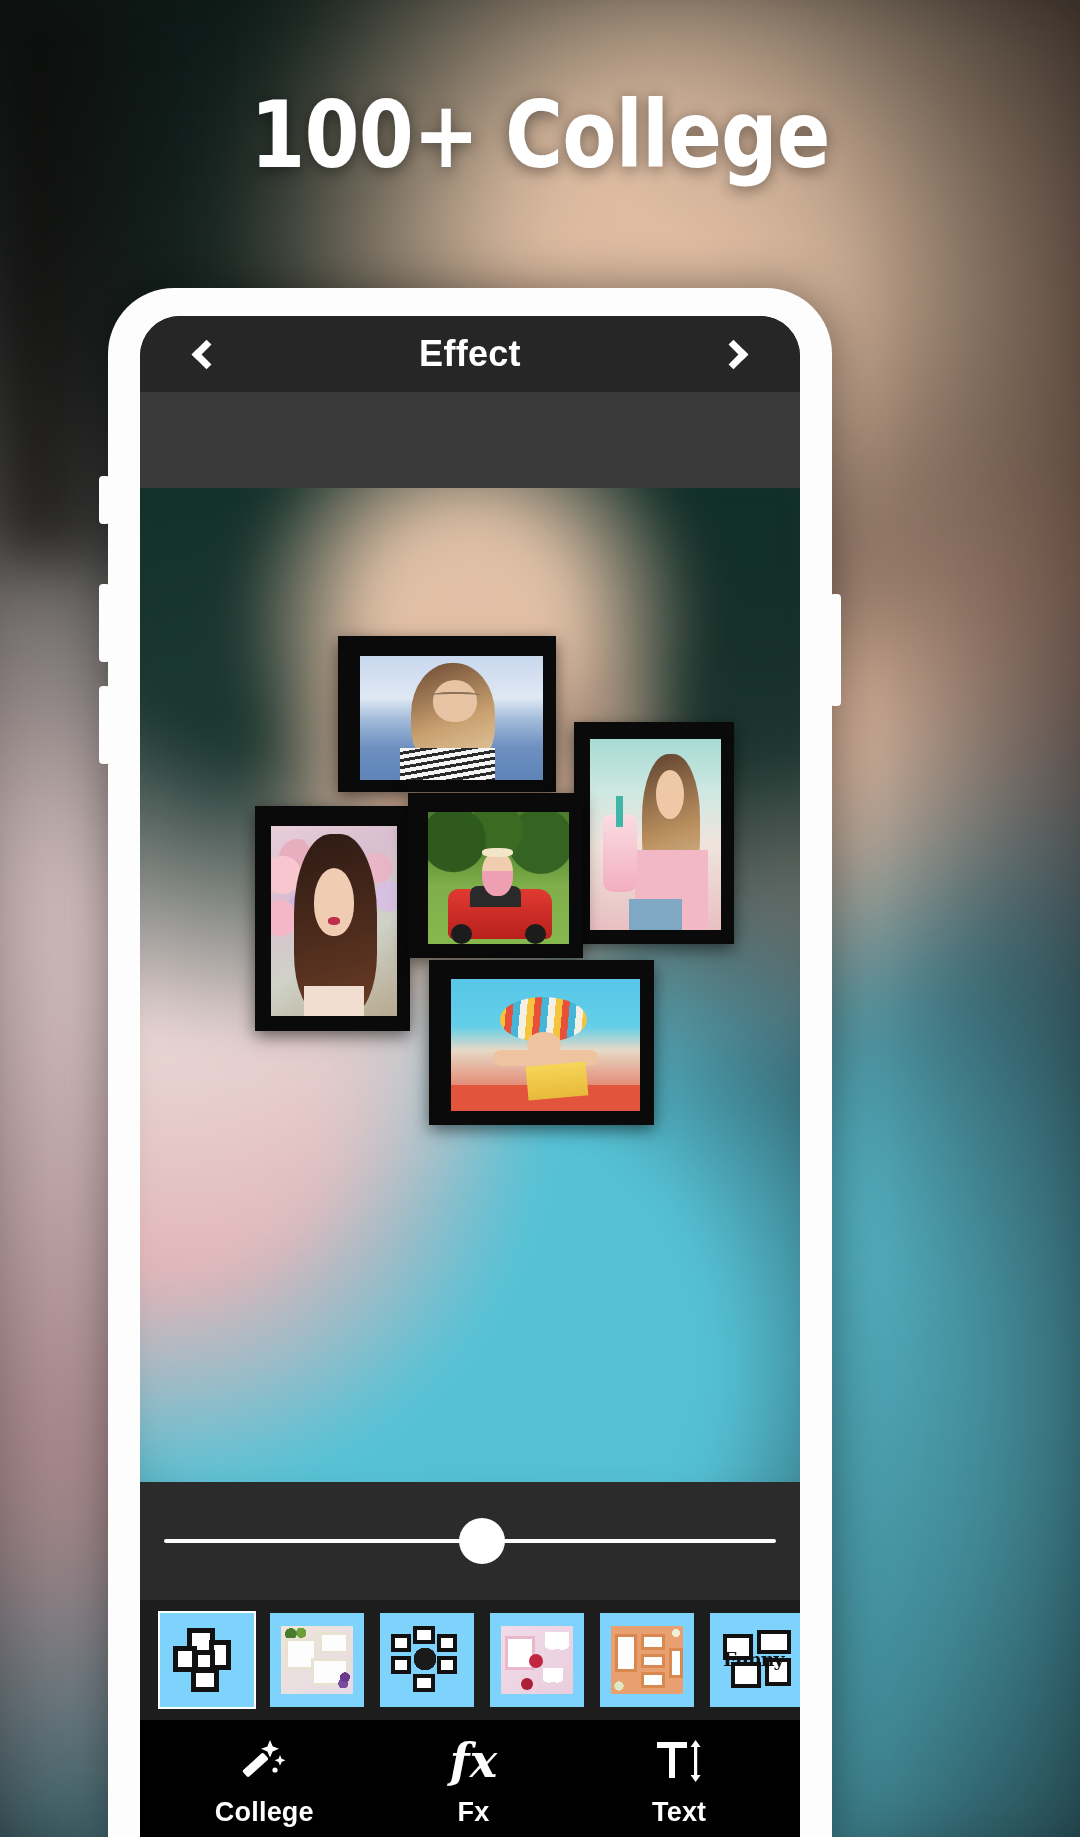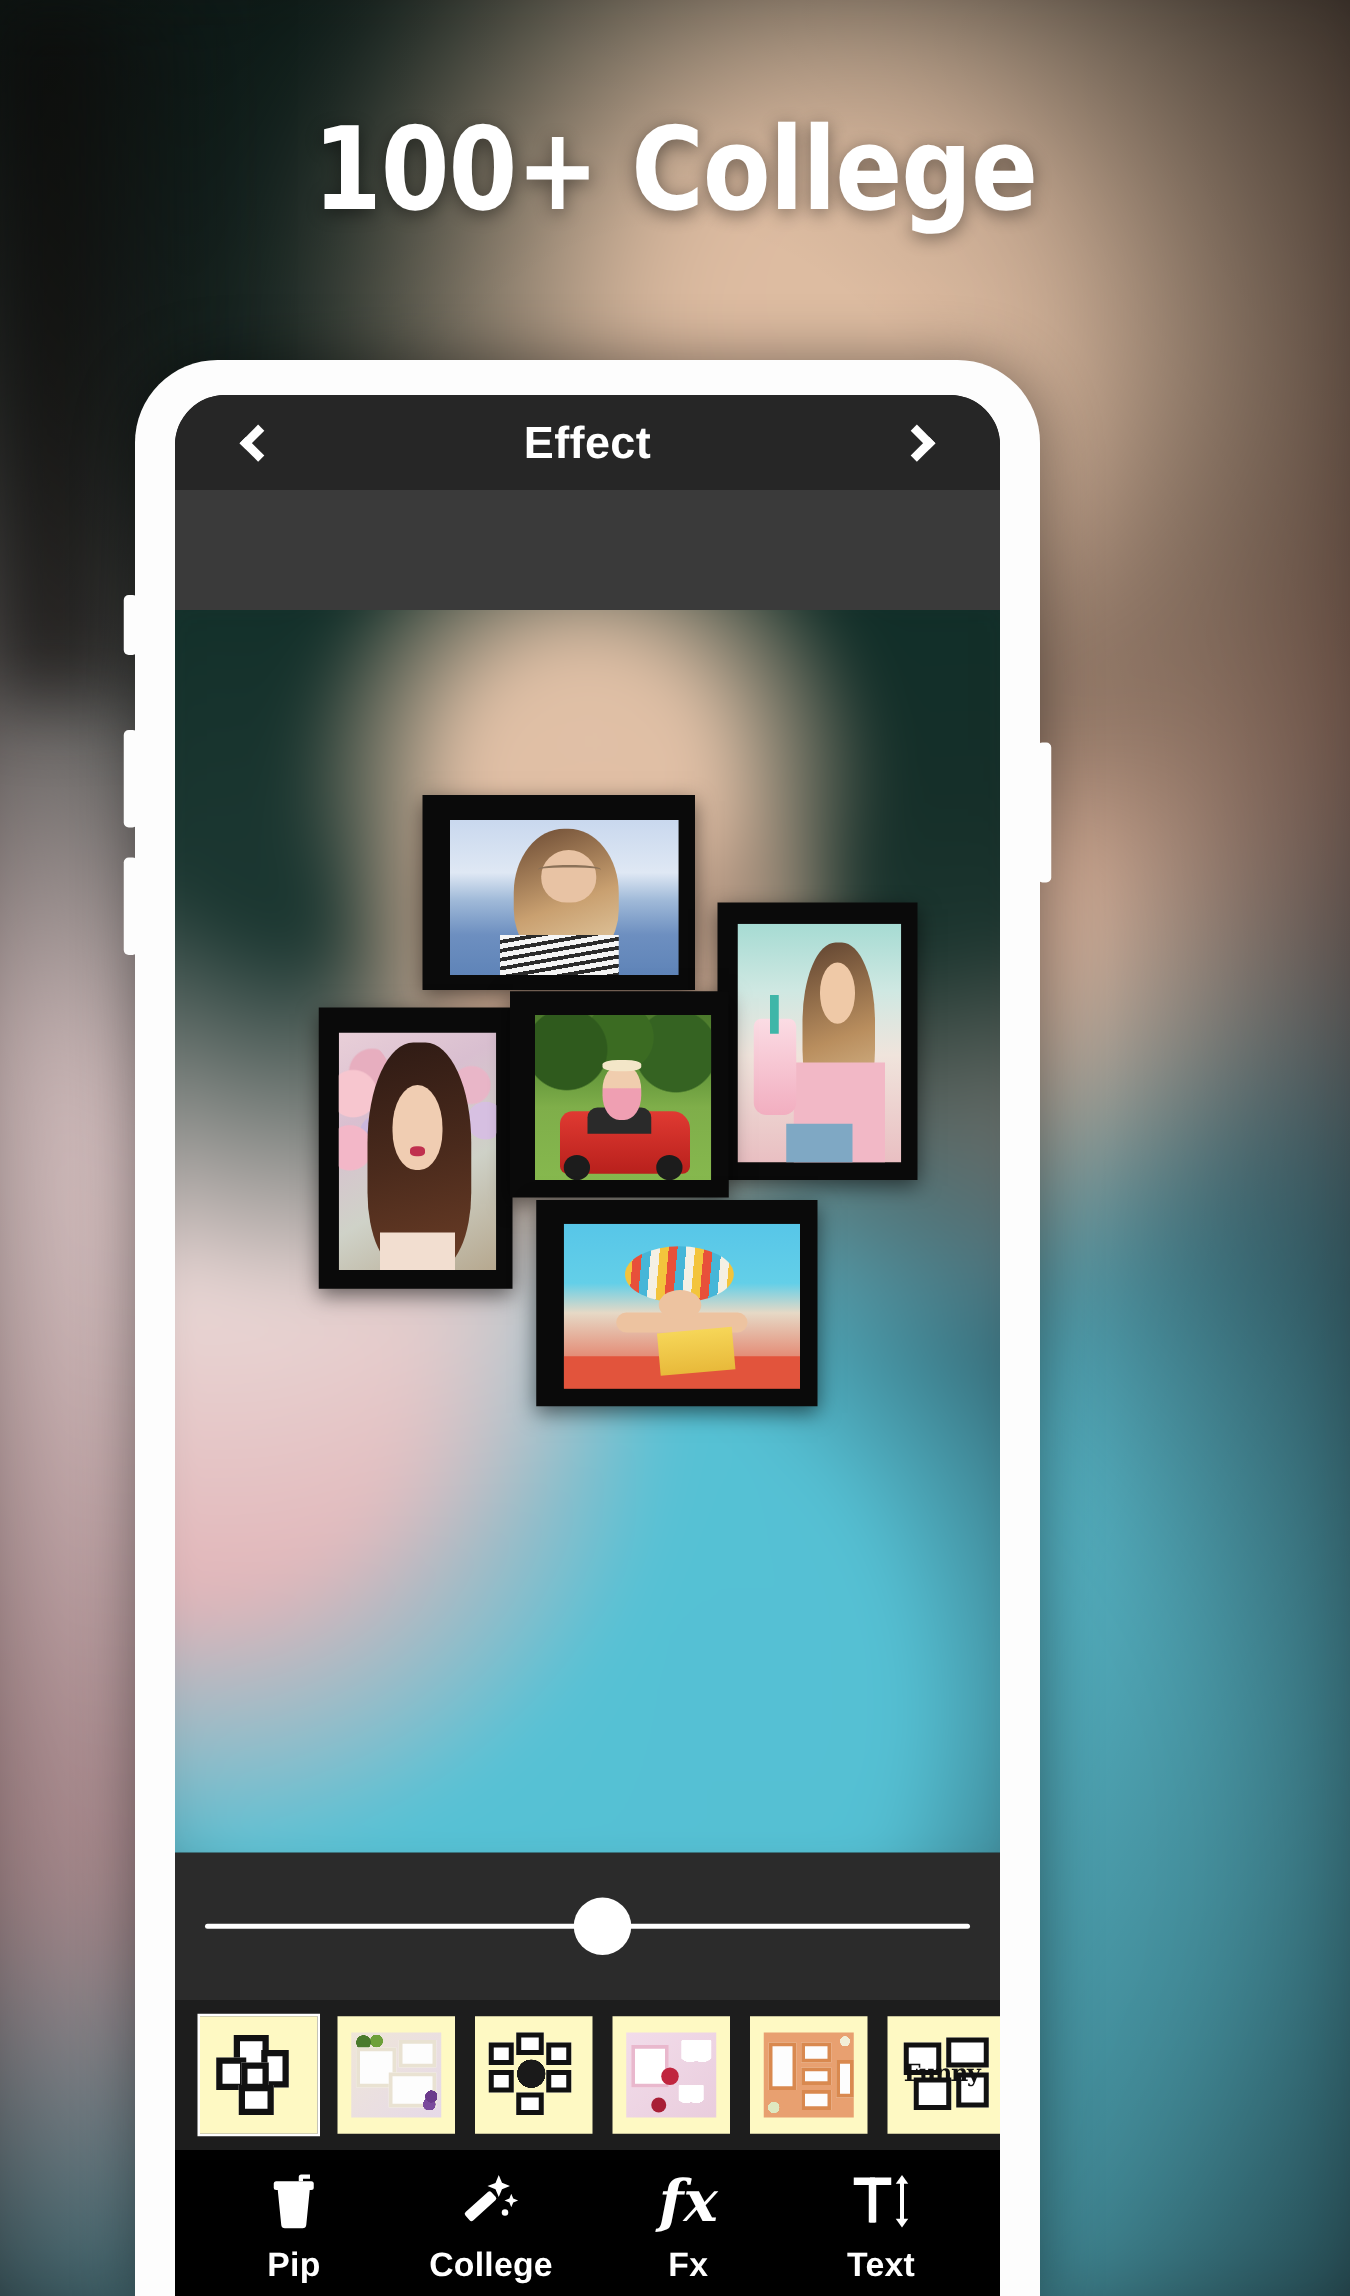--- a/index.html
+++ b/index.html
@@ -226,21 +226,21 @@
     position:absolute; width:46px; height:46px; border-radius:50%; background:#fff;
     transform:translateX(-50%);
   }
 
   
   .tplstrip {
     height:120px; background:#1d1d1d; flex:0 0 auto;
     display:flex; align-items:center; gap:16px; padding:0 20px; overflow:hidden;
   }
   .tpl {
-    width:94px; height:94px; flex:0 0 auto; background:#fef9c3;
+    width:94px; height:94px; flex:0 0 auto; background:#7dd3fc;
     display:flex; align-items:center; justify-content:center; cursor:pointer;
     position:relative; overflow:hidden;
   }
   .tpl.sel { outline:2px solid #fff; }
   .tart { position:relative; width:72px; height:68px; }
   .tart b { position:absolute; display:block; box-sizing:border-box; }
 
   
   .t1 b { border:5px solid #111; background:#fff; }
   .t1 .a{left:16px;top:2px;width:28px;height:28px;}
@@ -492,30 +492,20 @@
             <b class="b2"></b>
             <b class="c"></b>
             <b class="d"></b>
           <b class="txt">Funny</b>
         </div>
       </div>
     </div>
 
     <div class="bottomnav">
 
-      <div class="navitem">
-        <span class="navicon">
-          <svg width="40" height="46" viewBox="0 0 40 46" fill="#fff">
-            <path d="M7 12h26l-3 30a3 3 0 0 1-3 2.6H13A3 3 0 0 1 10 42z"></path>
-            <rect x="4" y="7" width="32" height="7" rx="2"></rect>
-            <path d="M24 7V3.5a2 2 0 0 1 2-2h7v3.4h-5.6V7z"></path>
-          </svg>
-        </span>
-        <span class="navlabel">Pip</span>
-      </div>
 
       <div class="navitem">
         <span class="navicon">
           <svg width="46" height="46" viewBox="0 0 46 46" fill="#fff">
             <rect x="1" y="33" width="28" height="9" rx="2" transform="rotate(-42 1 33)"></rect>
             <path d="M29 2l2.6 6.2L38 10.8l-6.4 2.6L29 19.6l-2.6-6.2L20 10.8l6.4-2.4z"></path>
             <path d="M39 17l1.6 3.8 3.9 1.5-3.9 1.6L39 27.7l-1.5-3.8-3.9-1.6 3.9-1.5z"></path>
             <circle cx="34" cy="32" r="2.6"></circle>
           </svg>
         </span>

